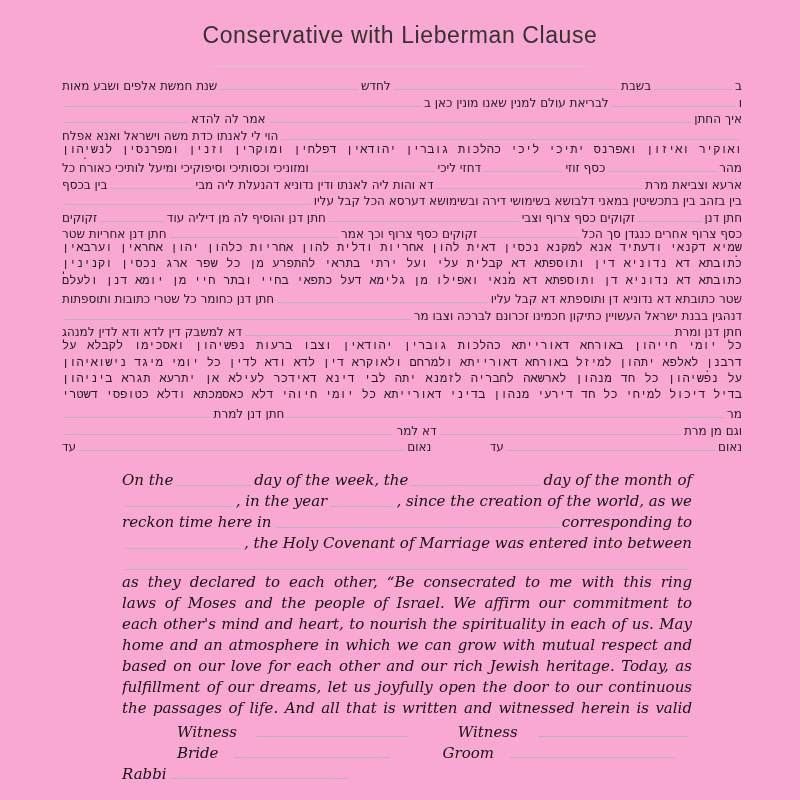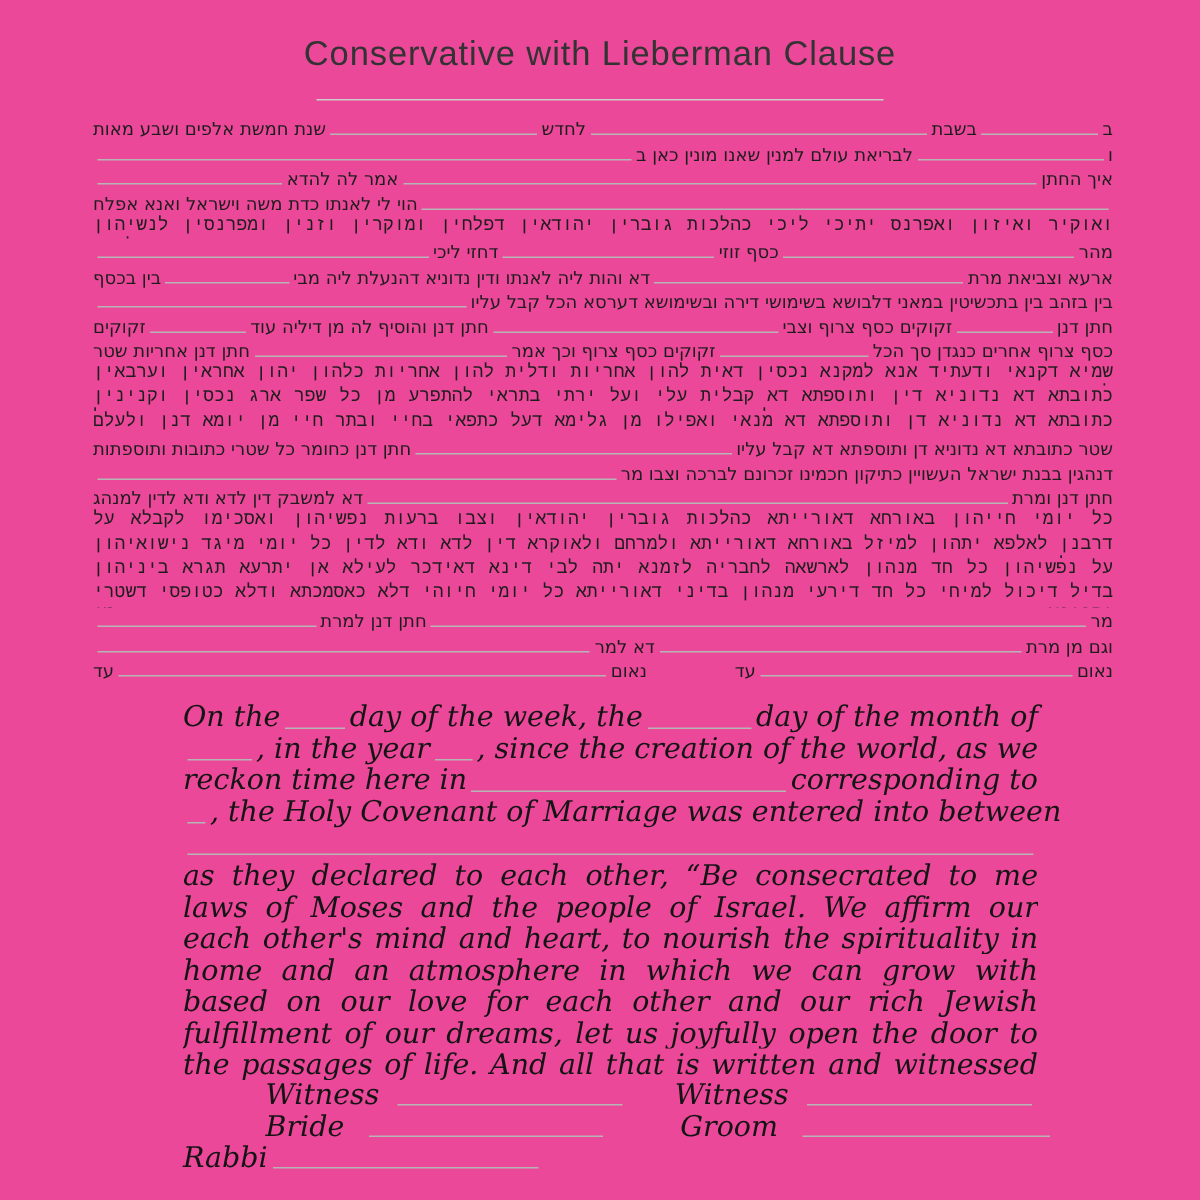--- a/index.html
+++ b/index.html
@@ -1,17 +1,17 @@
 <!DOCTYPE html>
 <html><head>
 <meta charset="utf-8">
 <style>
   html,body{margin:0;padding:0;background:#ffffff;}
   .page{
-    width:800px;height:800px;background:#ec4899;overflow:hidden;
+    width:800px;height:800px;background:#f9a8d4;overflow:hidden;
     font-family:"Liberation Sans",sans-serif;color:#1d1d1d;position:relative;
   }
   .title{
     padding-top:22px;text-align:center;
     font-family:"Liberation Sans",sans-serif;font-size:23px;font-weight:400;
     letter-spacing:0.6px;color:#333333;
   }
   .top-divider{
     width:378px;margin:17px auto 0 auto;border:none;
     border-top:1px solid #cccccc;height:0;
@@ -27,21 +27,21 @@
   .h-just{height:16.4px;text-align:justify;text-align-last:justify;direction:rtl;overflow:hidden;font-family:Liberation Mono, monospace;}
   .h-center{height:16.4px;text-align:center;direction:rtl;}
   .blank{
     border-bottom:1px solid #b5b5b5;margin:0 3px 3px 3px;min-width:12px;height:1px;
   }
   .gap{height:1px;}
   
   .english{
     margin:14px 108px 0 122px;
     font-family:"DejaVu Serif","DejaVu Sans",serif;font-style:italic;
-    font-size:19px;color:#141414;
+    font-size:15px;color:#141414;
   }
   .e-line{display:flex;align-items:flex-end;height:21px;}
   .e-line .t{white-space:pre;}
   .e-just{height:21px;text-align:justify;text-align-last:justify;overflow:hidden;}
   .sig-row{display:flex;align-items:flex-end;height:21px;}
   .sig-row .blank{margin:0 4px 4px 4px;}
 </style>
 </head>
 <body>
 
@@ -75,20 +75,21 @@
         <span class="t">הוי לי לאנתו כדת משה וישראל ואנא אפלח</span>
       </div>
       <div class="h-just">ואוקיר ואיזון ואפרנס יתיכי ליכי כהלכות גוברין יהודאין דפלחין ומוקרין וזנין ומפרנסין לנשיהון בקושטא ויהיבנא ליכי</div>
       <div class="h-line">
         <span class="t">מהר</span>
         <span class="blank" style="flex-grow: 73;"></span>
         <span class="t">כסף זוזי</span>
         <span class="blank" style="flex-grow: 53;"></span>
         <span class="t">דחזי ליכי</span>
         <span class="blank" style="flex-grow: 83;"></span>
+        <span class="t">ומזוניכי וכסותיכי וסיפוקיכי ומיעל לותיכי כאורח כל</span>
       </div>
       <div class="h-line">
         <span class="t">ארעא וצביאת מרת</span>
         <span class="blank" style="flex-grow: 133;"></span>
         <span class="t">דא והות ליה לאנתו ודין נדוניא דהנעלת ליה מבי</span>
         <span class="blank" style="flex-grow: 53;"></span>
         <span class="t">בין בכסף</span>
       </div>
       <div class="h-line">
         <span class="t">בין בזהב בין בתכשיטין במאני דלבושא בשימושי דירה ובשימושא דערסא הכל קבל עליו</span>

